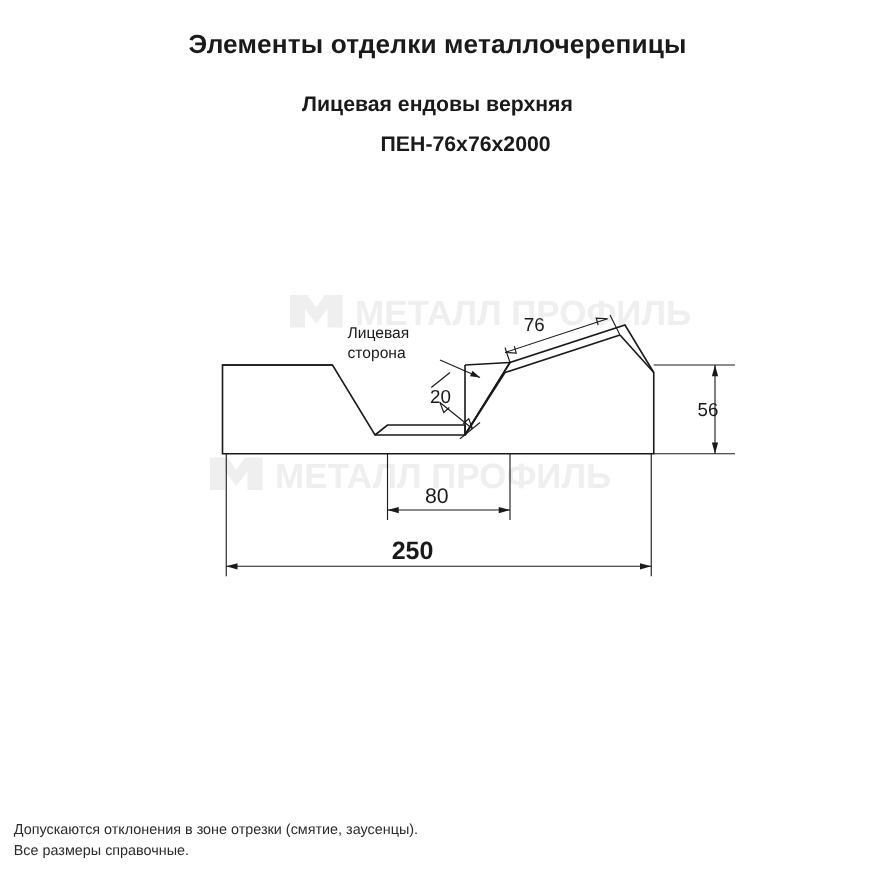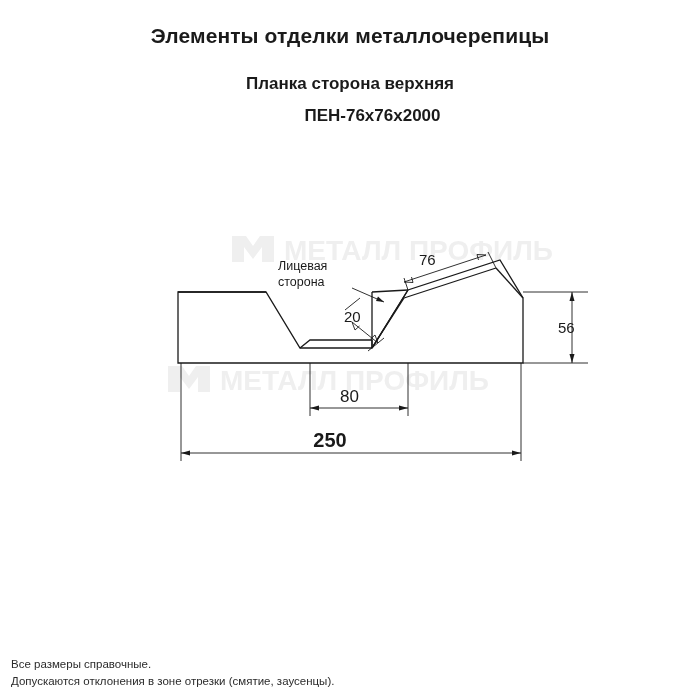--- a/index.html
+++ b/index.html
@@ -75,21 +75,21 @@
     font-family: "Liberation Sans", sans-serif;
   }
 </style>
 </head>
 <body>
 
 <div class="page">
 
   <div class="title-block">
     <div class="title-main">Элементы отделки металлочерепицы</div>
-    <div class="title-sub">Планка сторона верхняя</div>
+    <div class="title-sub">Лицевая ендовы верхняя</div>
     <div class="title-code">ПЕН-76x76x2000</div>
   </div>
 
   <div class="watermarks">
     <svg width="700" height="330" viewBox="0 0 700 330" xmlns="http://www.w3.org/2000/svg">
       <g fill="#efefef" stroke="none">
 
         <g transform="translate(232,60)">
           <path d="M0,32 L0,6 L14,6 L21,16 L28,6 L42,6 L42,32 L30,32 L30,17 L21,29 L12,17 L12,32 Z"></path>
           <text x="52" y="30" font-size="28" font-weight="bold" fill="#efefef">МЕТАЛЛ ПРОФИЛЬ</text>
@@ -186,17 +186,17 @@
         <path d="M352,118 L384,132"></path>
         <path d="M384,132 l-8,-1 2,-4.5" fill="#1a1a1a" stroke="none"></path>
       </g>
       <text x="278" y="100" font-size="12.5" fill="#1a1a1a">Лицевая</text>
       <text x="278" y="116" font-size="12.5" fill="#1a1a1a">сторона</text>
 
     </svg>
   </div>
 
   <div class="footer">
+    <div>Допускаются отклонения в зоне отрезки (смятие, заусенцы).</div>
     <div>Все размеры справочные.</div>
-    <div>Допускаются отклонения в зоне отрезки (смятие, заусенцы).</div>
   </div>
 
 </div>
 
 </body></html>

